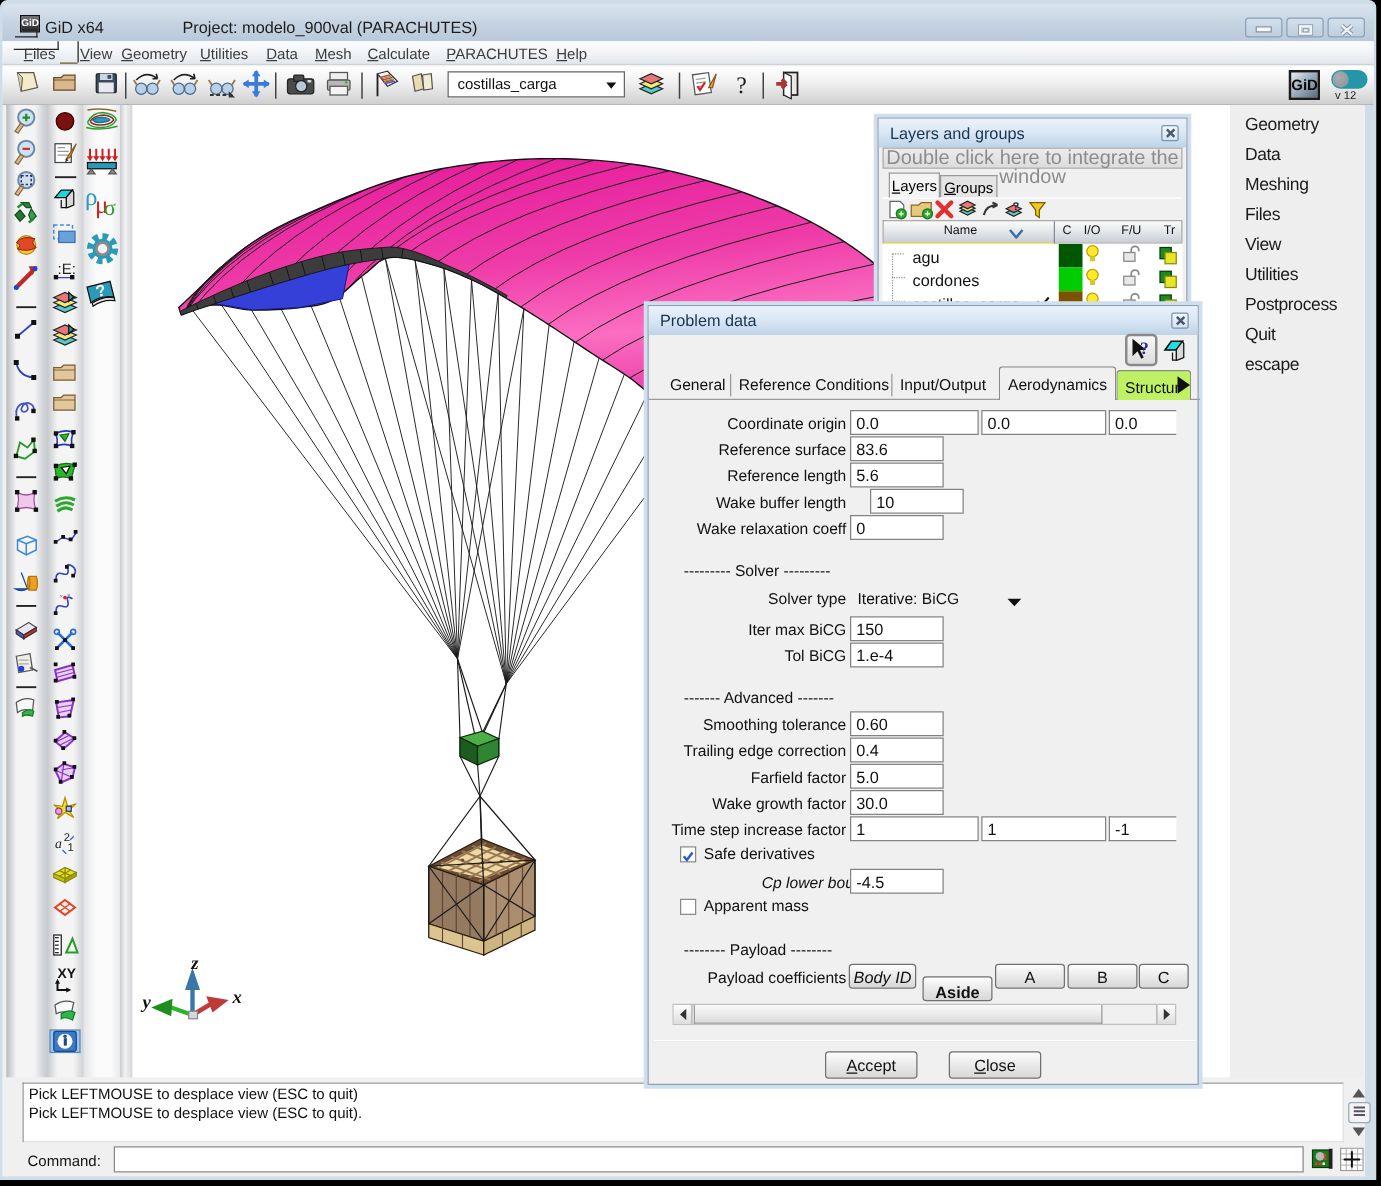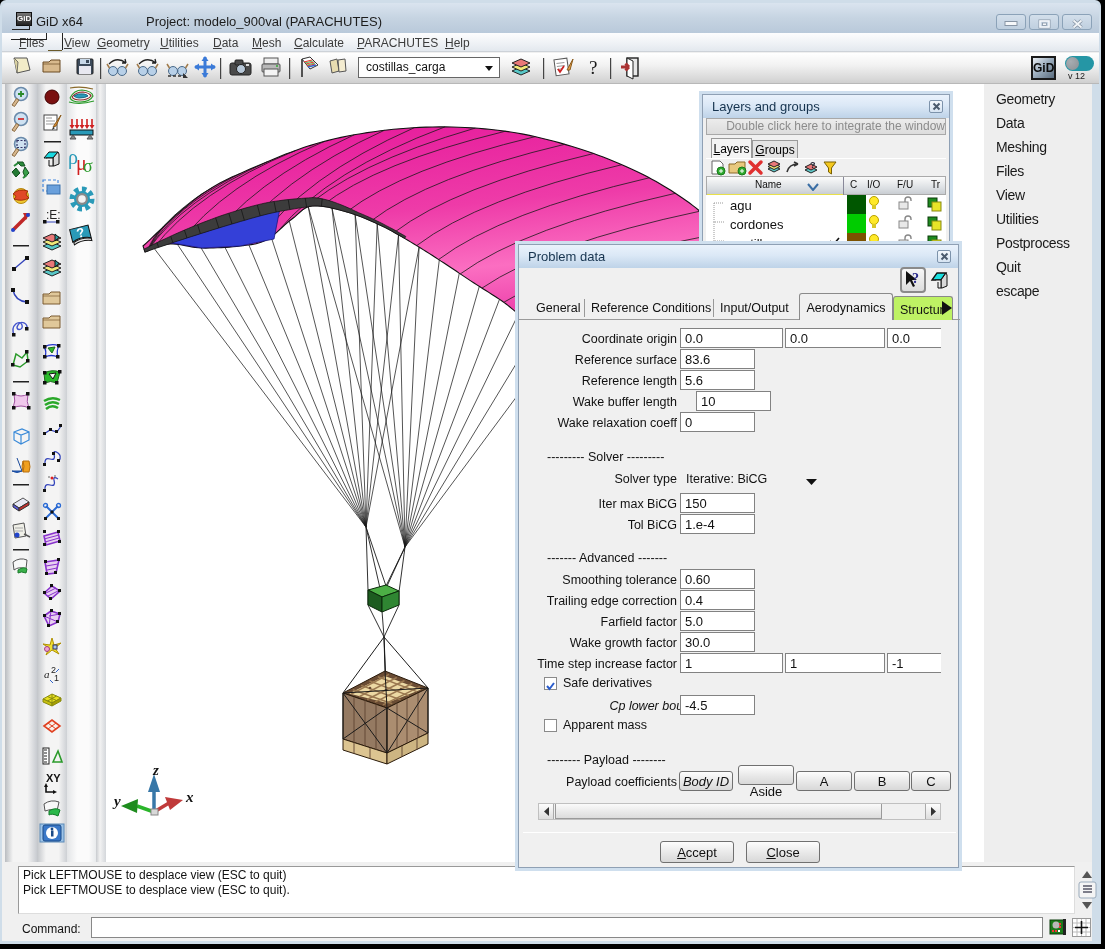--- a/index.html
+++ b/index.html
@@ -734,21 +734,21 @@
   <div class="ftitle">
       <span class="txt">Layers and groups</span>
     <div class="fclose" style="right:6px;">
         <svg width="9" height="9">
           <path d="M1.5 1.5 L7.5 7.5 M7.5 1.5 L1.5 7.5" stroke="#4a5a6d" stroke-width="2"></path>
         </svg>
       </div>
   </div>
   <div style="position:absolute; left:3px; top:23px; width:240px; height:17px;
       background:linear-gradient(#ececec,#dcdcdc); border:1px solid #a8a8a8; color:#8c8c8c;
-      font-size:12px; text-align:right; line-height:15px;">Double click here to integrate the window</div>
+      font-size:16px; text-align:center; line-height:15px;">Double click here to integrate the window</div>
   <div style="position:absolute; left:8px; top:43px; width:41px; height:20px; background:#f4f4f4;
       border:1px solid #9a9a9a; border-bottom:none; font-size:12px; text-align:center; padding-top:3px; z-index:2;"><u>L</u>ayers</div>
   <div style="position:absolute; left:49px; top:45px; width:46px; height:18px; background:#e4e4e4;
       border:1px solid #9a9a9a; border-bottom:none; font-size:12px; text-align:center; padding-top:2px;"><u>G</u>roups</div>
   <div style="position:absolute; left:3px; top:63px; width:240px; height:18px; background:#f0f0f0; border-top:1px solid #fff;">
     <svg width="240" height="18">
 
       <g transform="translate(5,1)">
           <path d="M1 1 h8 l3 3 v10 h-11 z" fill="#fff" stroke="#666"></path>
           <circle cx="10" cy="11" r="4" fill="#2eaa2e" stroke="#1a7a1a"></circle>
@@ -904,30 +904,30 @@
         <path d="M2 5 L4.5 8 L9 2" fill="none" stroke="#2a5ccc" stroke-width="2"></path>
       </svg></div>
   <div class="dlg-head" style="left:44px; top:431px;">Safe derivatives</div>
   <div class="dlg-label" style="left:16px; top:454px; width:162px;font-style:italic;">Cp lower bound</div>
   <div class="dlg-input" style="left:161px; top:450px; width:75px;">-4.5</div>
   <div class="cb" style="left:25px; top:474px;"></div>
   <div class="dlg-head" style="left:44px; top:473px;">Apparent mass</div>
   <div class="dlg-head" style="left:28px; top:508px;">-------- Payload --------</div>
   <div class="dlg-label" style="left:0px; top:530px; width:158px;">Payload coefficients</div>
   <div class="tk-btn" style="left:160px; top:526px; width:54px; height:20px; padding-top:2px;font-style:italic;">Body ID</div>
-  <div class="tk-btn" style="left:219px; top:520px; width:56px; height:20px; padding-top:18px;">Aside</div>
+  <div class="tk-btn" style="left:219px; top:536px; width:56px; height:20px; padding-top:4px;font-weight:bold;">Aside</div>
   <div class="tk-btn" style="left:277px; top:526px; width:56px; height:20px; padding-top:2px;">A</div>
   <div class="tk-btn" style="left:335px; top:526px; width:56px; height:20px; padding-top:2px;">B</div>
   <div class="tk-btn" style="left:392px; top:526px; width:40px; height:20px; padding-top:2px;">C</div>
 
   <div style="position:absolute; left:19px; top:558px; width:403px; height:17px; background:#f0f0f0; border:1px solid #c0c0c0;">
     <div style="position:absolute; left:0; top:0; width:15px; height:15px; background:linear-gradient(#fdfdfd,#ddd); border-right:1px solid #aaa;"><svg width="15" height="15">
           <path d="M10 3 L5 7.5 L10 12 Z" fill="#333"></path>
         </svg></div>
     <div style="position:absolute; right:0; top:0; width:15px; height:15px; background:linear-gradient(#fdfdfd,#ddd); border-left:1px solid #aaa;"><svg width="15" height="15">
           <path d="M5 3 L10 7.5 L5 12 Z" fill="#333"></path>
         </svg></div>
     <div style="position:absolute; left:16px; top:0px; width:327px; height:15px; background:linear-gradient(#fafafa,#dcdcdc); border:1px solid #9a9a9a; border-top:none;"></div>
   </div>
   <div style="position:absolute; left:4px; top:587px; width:433px; height:1px; background:#c8c8c8; border-bottom:1px solid #fff;"></div>
   <div class="tk-btn" style="left:141px; top:596px; width:74px; height:22px; padding-top:3px;"><u>A</u>ccept</div>
-  <div class="tk-btn" style="left:227px; top:596px; width:74px; height:22px; padding-top:3px;"><u>C</u>lose</div>
+  <div class="tk-btn" style="left:240px; top:596px; width:74px; height:22px; padding-top:3px;"><u>C</u>lose</div>
 </div>
 
 </body></html>

